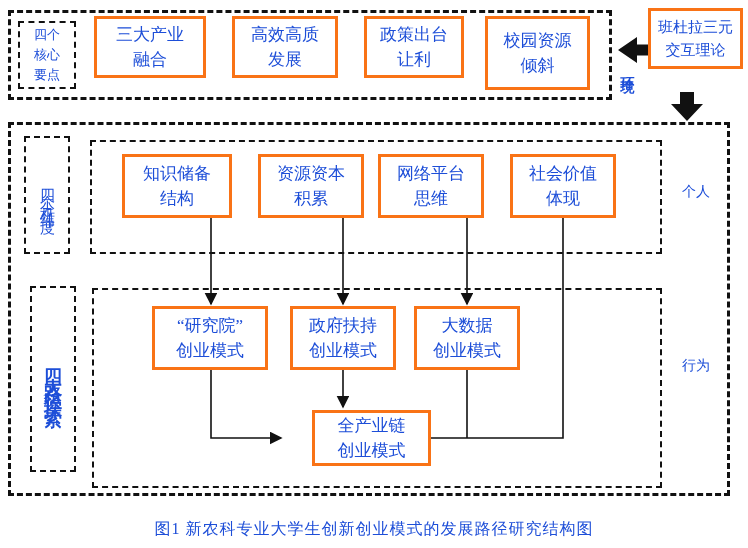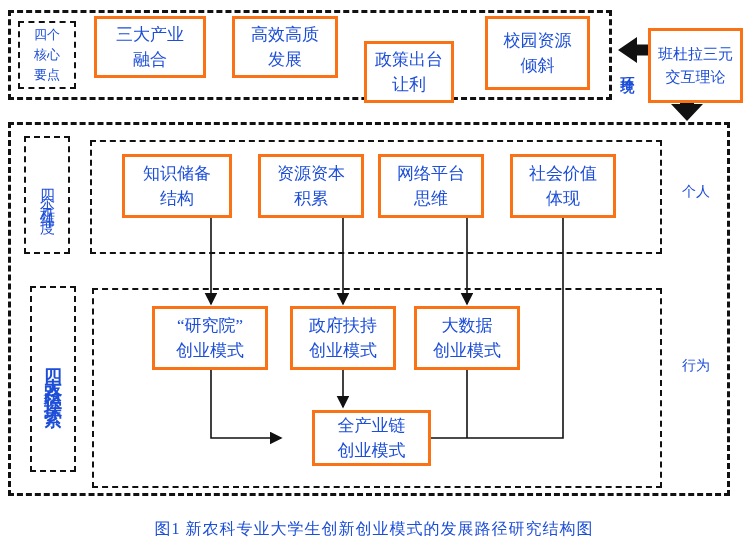--- a/index.html
+++ b/index.html
@@ -80,30 +80,30 @@
   </div>
 
   <div class="box" style="left:94px;top:16px;width:112px;height:62px;">
     <span>三大产业</span>
     <span>融合</span>
   </div>
   <div class="box" style="left:232px;top:16px;width:106px;height:62px;">
     <span>高效高质</span>
     <span>发展</span>
   </div>
-  <div class="box" style="left:364px;top:16px;width:90px;height:62px;margin-top:25px;">
+  <div class="box" style="left:364px;top:16px;width:100px;height:62px;">
     <span>政策出台</span>
     <span>让利</span>
   </div>
   <div class="box" style="left:485px;top:16px;width:105px;height:74px;">
     <span>校园资源</span>
     <span>倾斜</span>
   </div>
 
-  <div class="box" style="left:648px;top:28px;width:95px;height:75px;font-size:15px;text-align:center;">
+  <div class="box" style="left:648px;top:8px;width:95px;height:61px;font-size:15px;text-align:center;">
     <span>班杜拉三元</span>
     <span>交互理论</span>
   </div>
   <div class="env-label" style="left:618px;top:65px;">环境</div>
 
   <div class="dash-thick" style="left:8px;top:122px;width:722px;height:374px;"></div>
 
   <div class="vbox" style="left:24px;top:136px;width:46px;height:118px;">
     <span class="vtext">四个分析纬度</span>
   </div>

